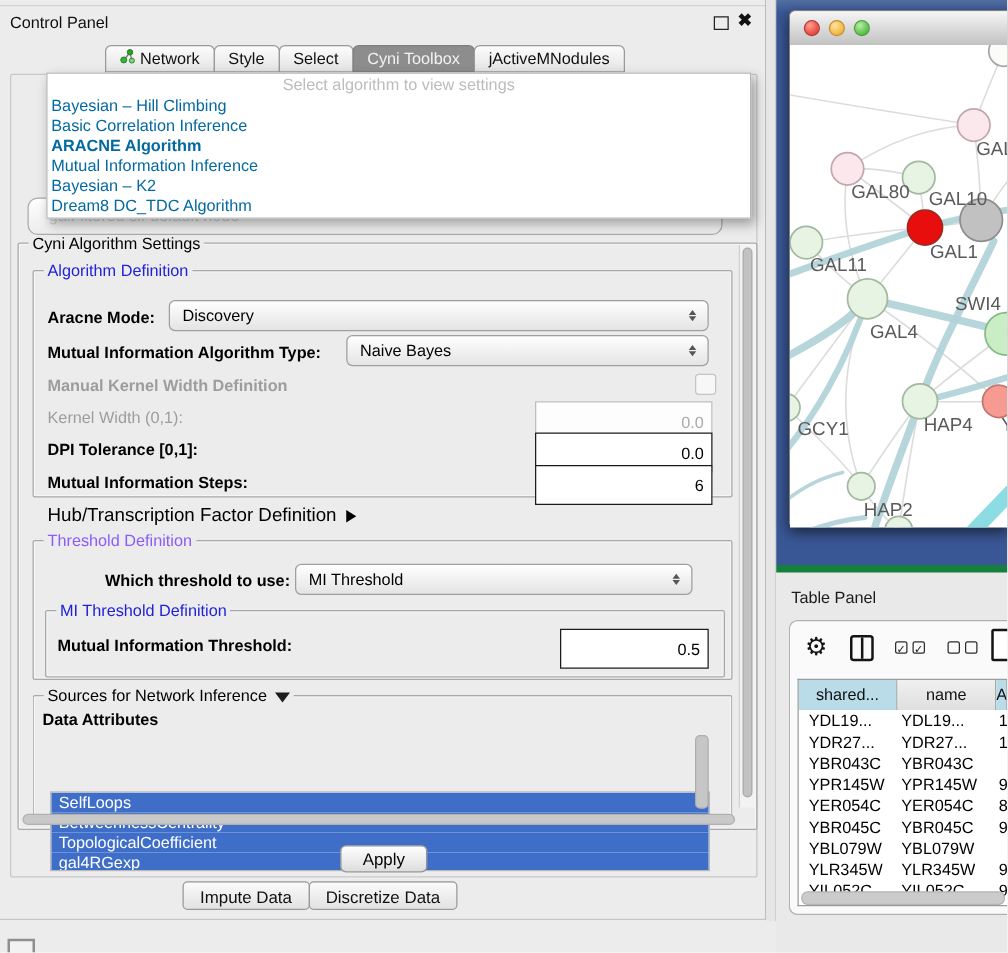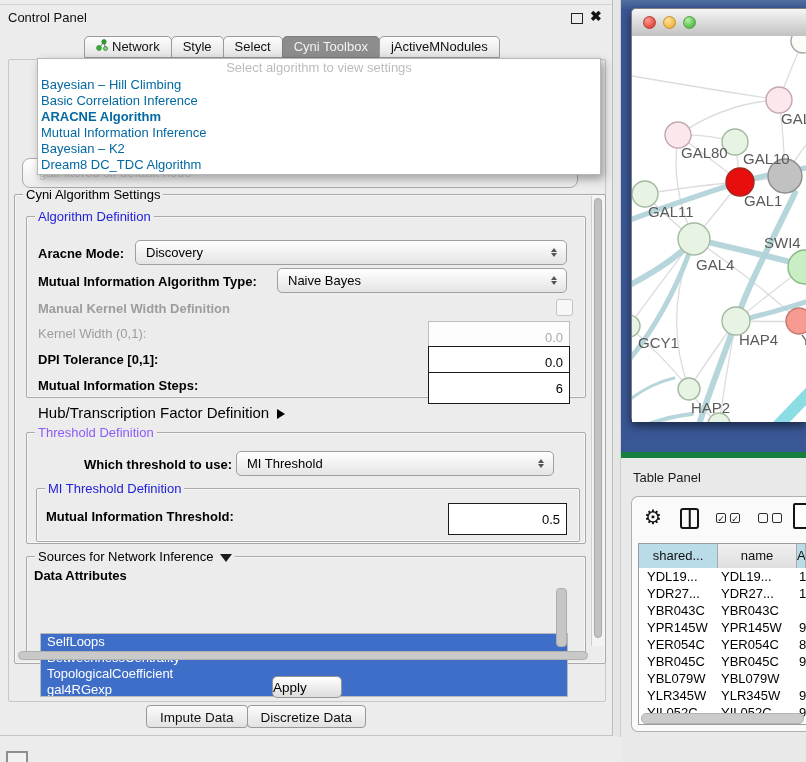--- a/index.html
+++ b/index.html
@@ -72,21 +72,21 @@
   .vsb{position:absolute;left:591px;top:196px;width:13px;height:450px;background:#f3f3f3;
        border-left:1px solid #cfcfcf;box-sizing:border-box;}
   .vsb .th{position:absolute;left:2px;top:2px;width:8px;height:440px;background:#c2c2c2;
            border:1px solid #a9a9a9;border-radius:5px;}
   .hsb{position:absolute;left:17px;top:650px;width:572px;height:12px;}
   .hsb .th{position:absolute;left:1px;top:1px;right:1px;height:9px;background:#c9c9c9;
            border:1px solid #b0b0b0;border-radius:5px;}
   
   .apply{position:absolute;left:272px;top:676px;width:70px;height:22px;border:1px solid #969696;
          border-radius:5px;background:linear-gradient(#ffffff,#dddddd);font-size:13.5px;color:#000;
-         line-height:21px;box-sizing:border-box;}
+         text-align:center;line-height:21px;box-sizing:border-box;}
   .mini-ic{position:absolute;left:6px;top:751px;width:18px;height:14px;border:2px solid #8f8f8f;background:#f2f2f2;}
   .arrow-r{display:inline-block;width:0;height:0;border-top:5.5px solid transparent;
            border-bottom:5.5px solid transparent;border-left:8px solid #000;margin-left:8px;vertical-align:-1px;}
   .arrow-d{display:inline-block;width:0;height:0;border-left:6px solid transparent;
            border-right:6px solid transparent;border-top:8px solid #1c1c1c;margin-left:6px;vertical-align:-1px;}
   
   .gap{position:absolute;left:613px;top:0;width:8px;height:737px;background:#e6e6e6;border-right:1px solid #cfcfcf;box-sizing:border-box;}
   .desktop{position:absolute;left:621px;top:0;width:185px;height:452px;
            background:linear-gradient(#50709f 0px,#47639e 5px,#3A5795 10px);}
   .netwin{position:absolute;left:10px;top:8px;width:175px;height:414px;background:#fff;

